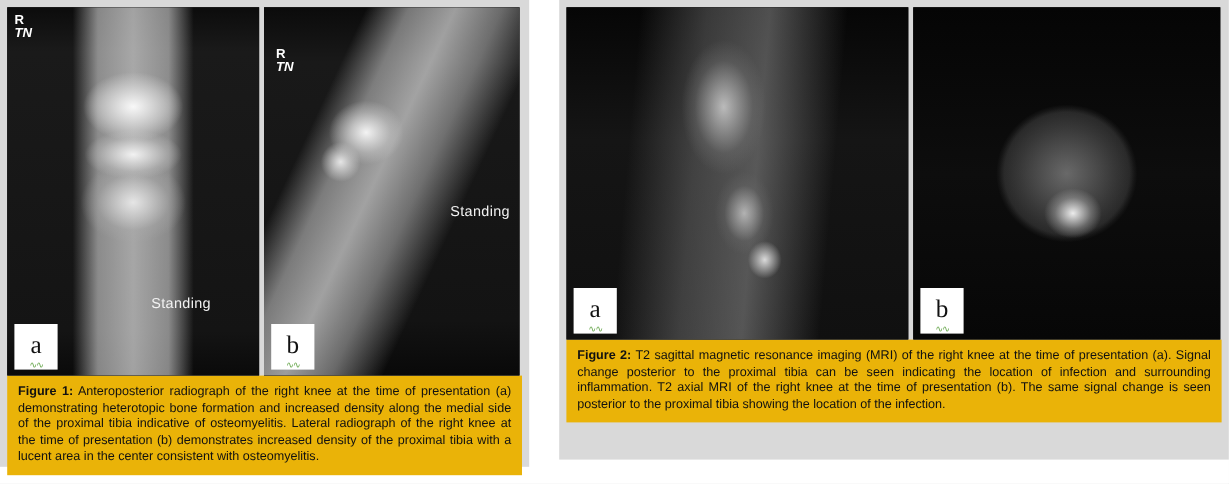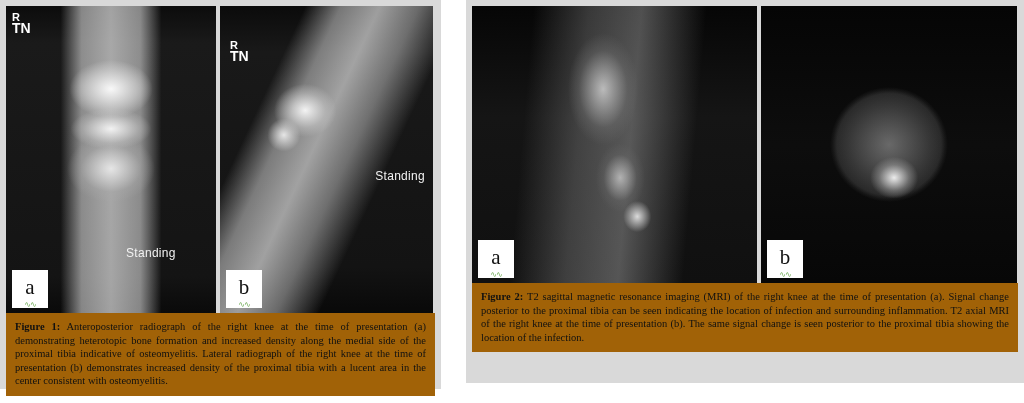--- a/index.html
+++ b/index.html
@@ -95,34 +95,34 @@
 
   .rt-marker {
     position: absolute;
     color: #ffffff;
     font-family: "Liberation Sans", sans-serif;
     font-size: 11px;
     line-height: 11px;
     font-weight: bold;
     text-align: left;
   }
-  .rt-marker small { font-size: 14px; display: block; }
+  .rt-marker small { font-size: 11px; display: block; font-style: italic; }
   #fig1a-rt { left: 6px; top: 6px; }
   #fig1b-rt { left: 10px; top: 34px; }
 
   
   .caption {
-    font-family: Liberation Serif, serif;
+    font-family: Liberation Sans, sans-serif;
     font-size: 10.5px;
     line-height: 13.6px;
     color: #111111;
     text-align: justify;
     padding: 7px 9px 8px 9px;
     box-sizing: border-box;
-    background: #a16207;
+    background: #eab308;
   }
   .caption b { font-weight: bold; }
 
   
   .bone-ap {
     position: absolute;
     inset: 0;
     background:
       radial-gradient(ellipse 58px 40px at 50% 27%, rgba(255,255,255,0.92) 0%, rgba(215,215,215,0.6) 45%, rgba(0,0,0,0) 72%),
       radial-gradient(ellipse 52px 26px at 50% 40%, rgba(255,255,255,0.85) 0%, rgba(190,190,190,0.45) 55%, rgba(0,0,0,0) 78%),

